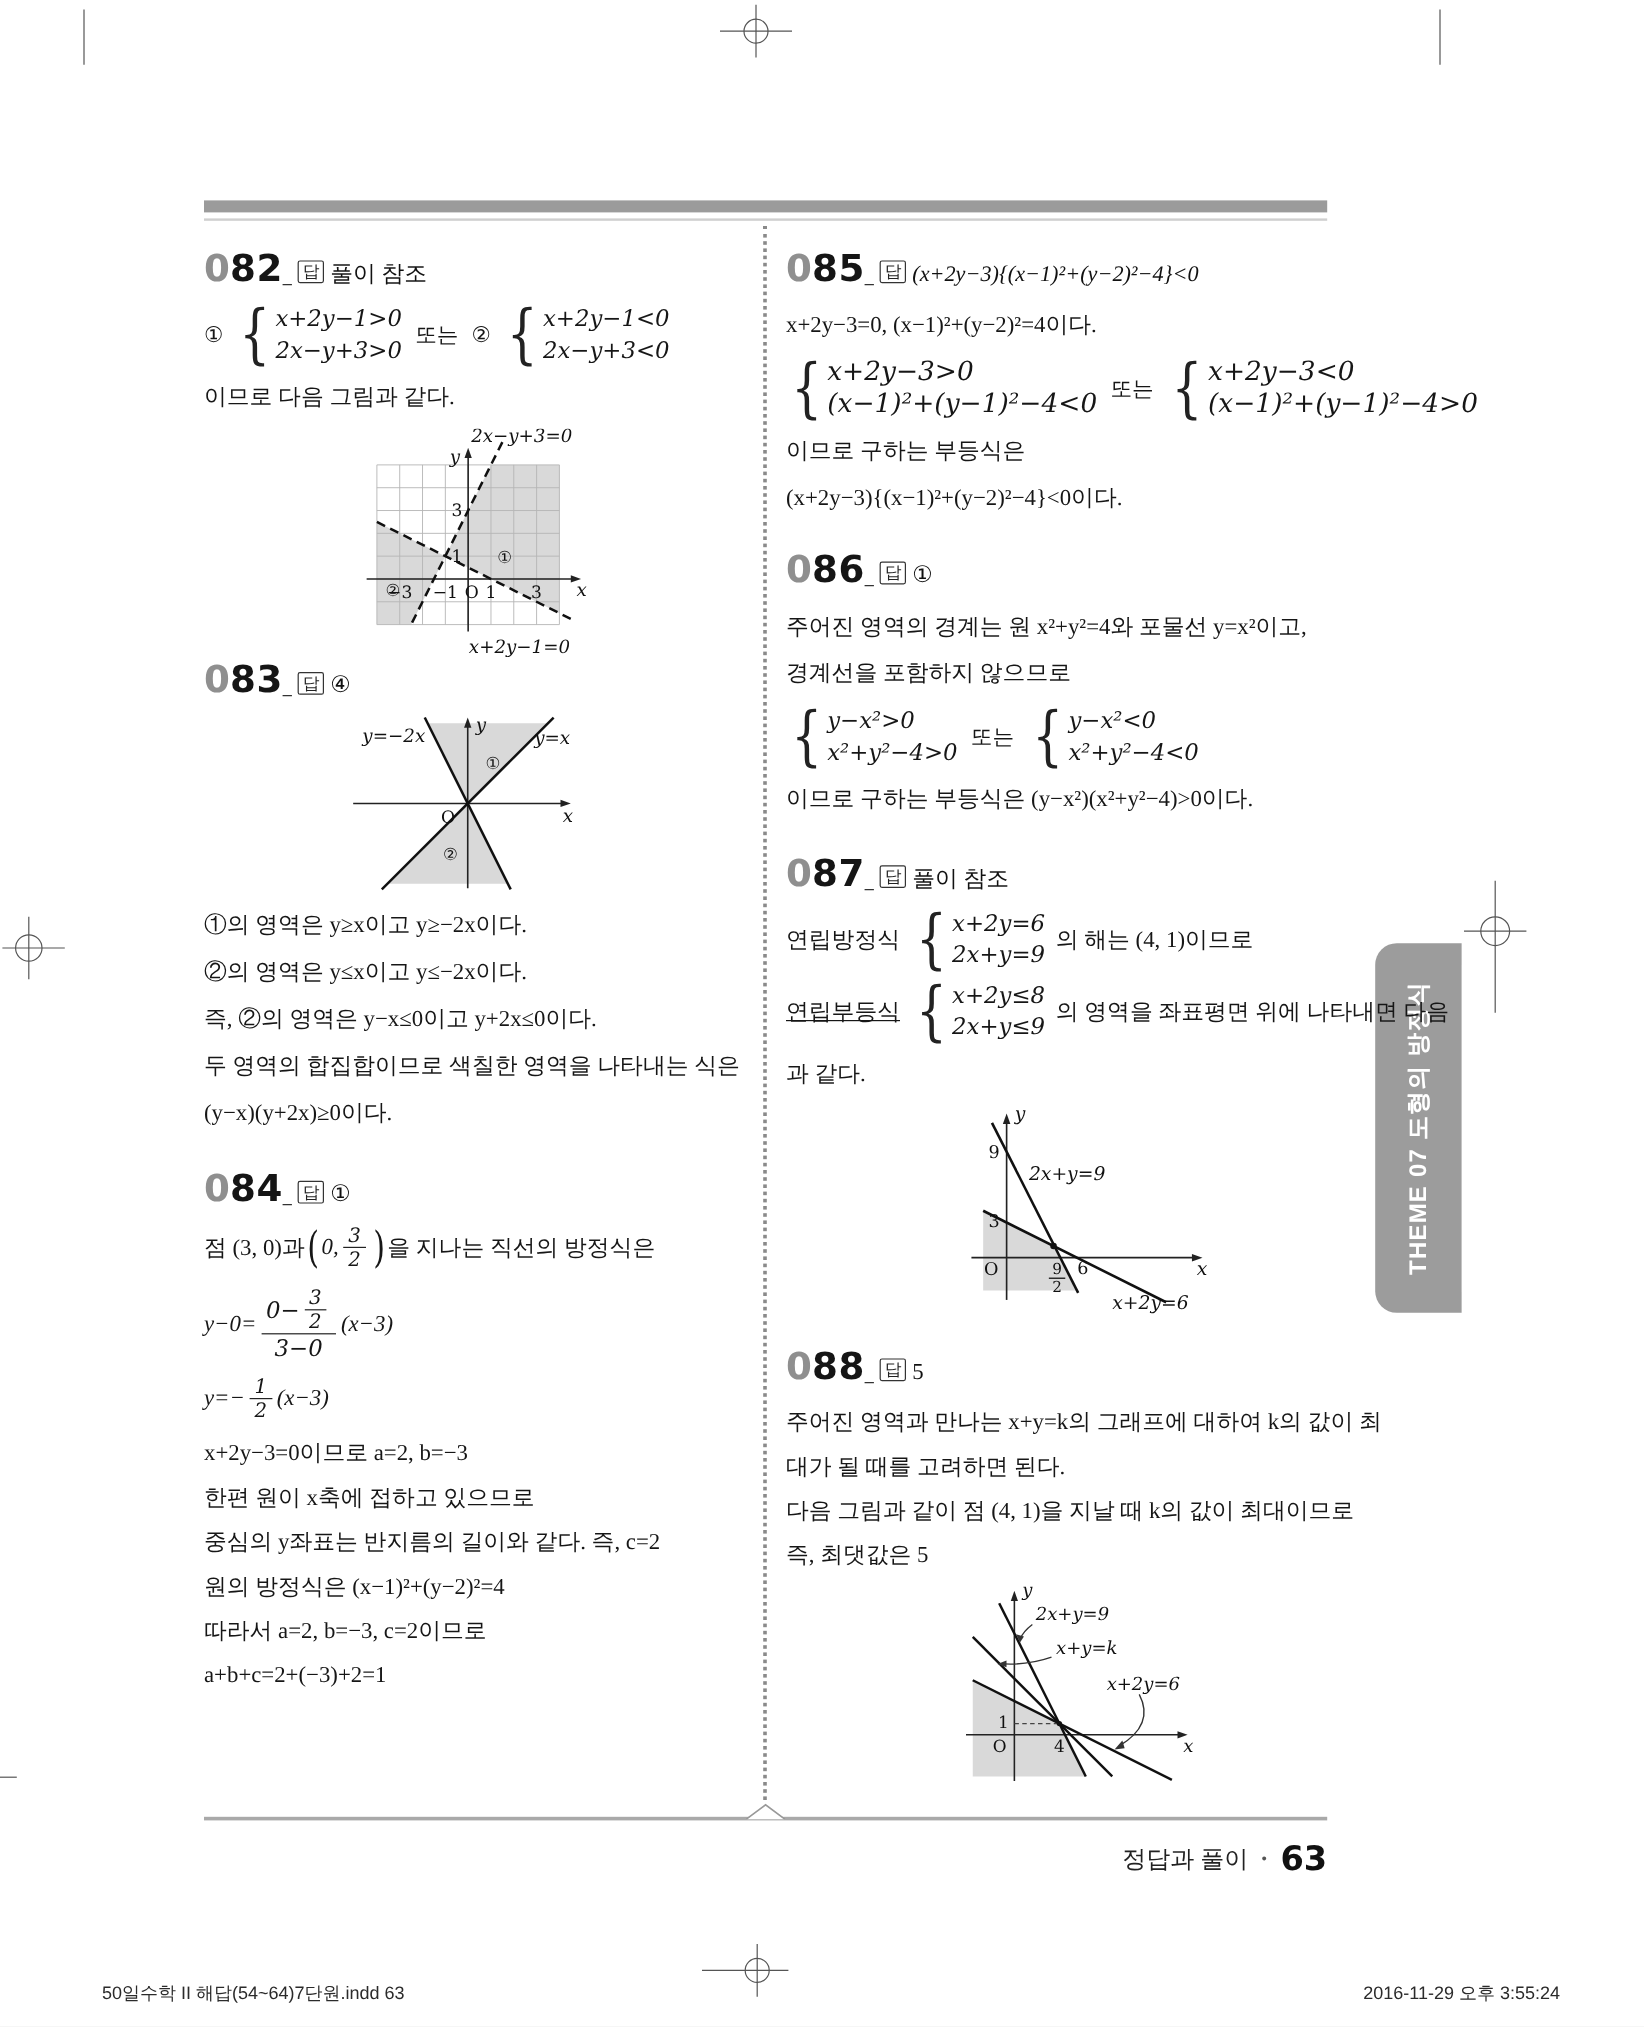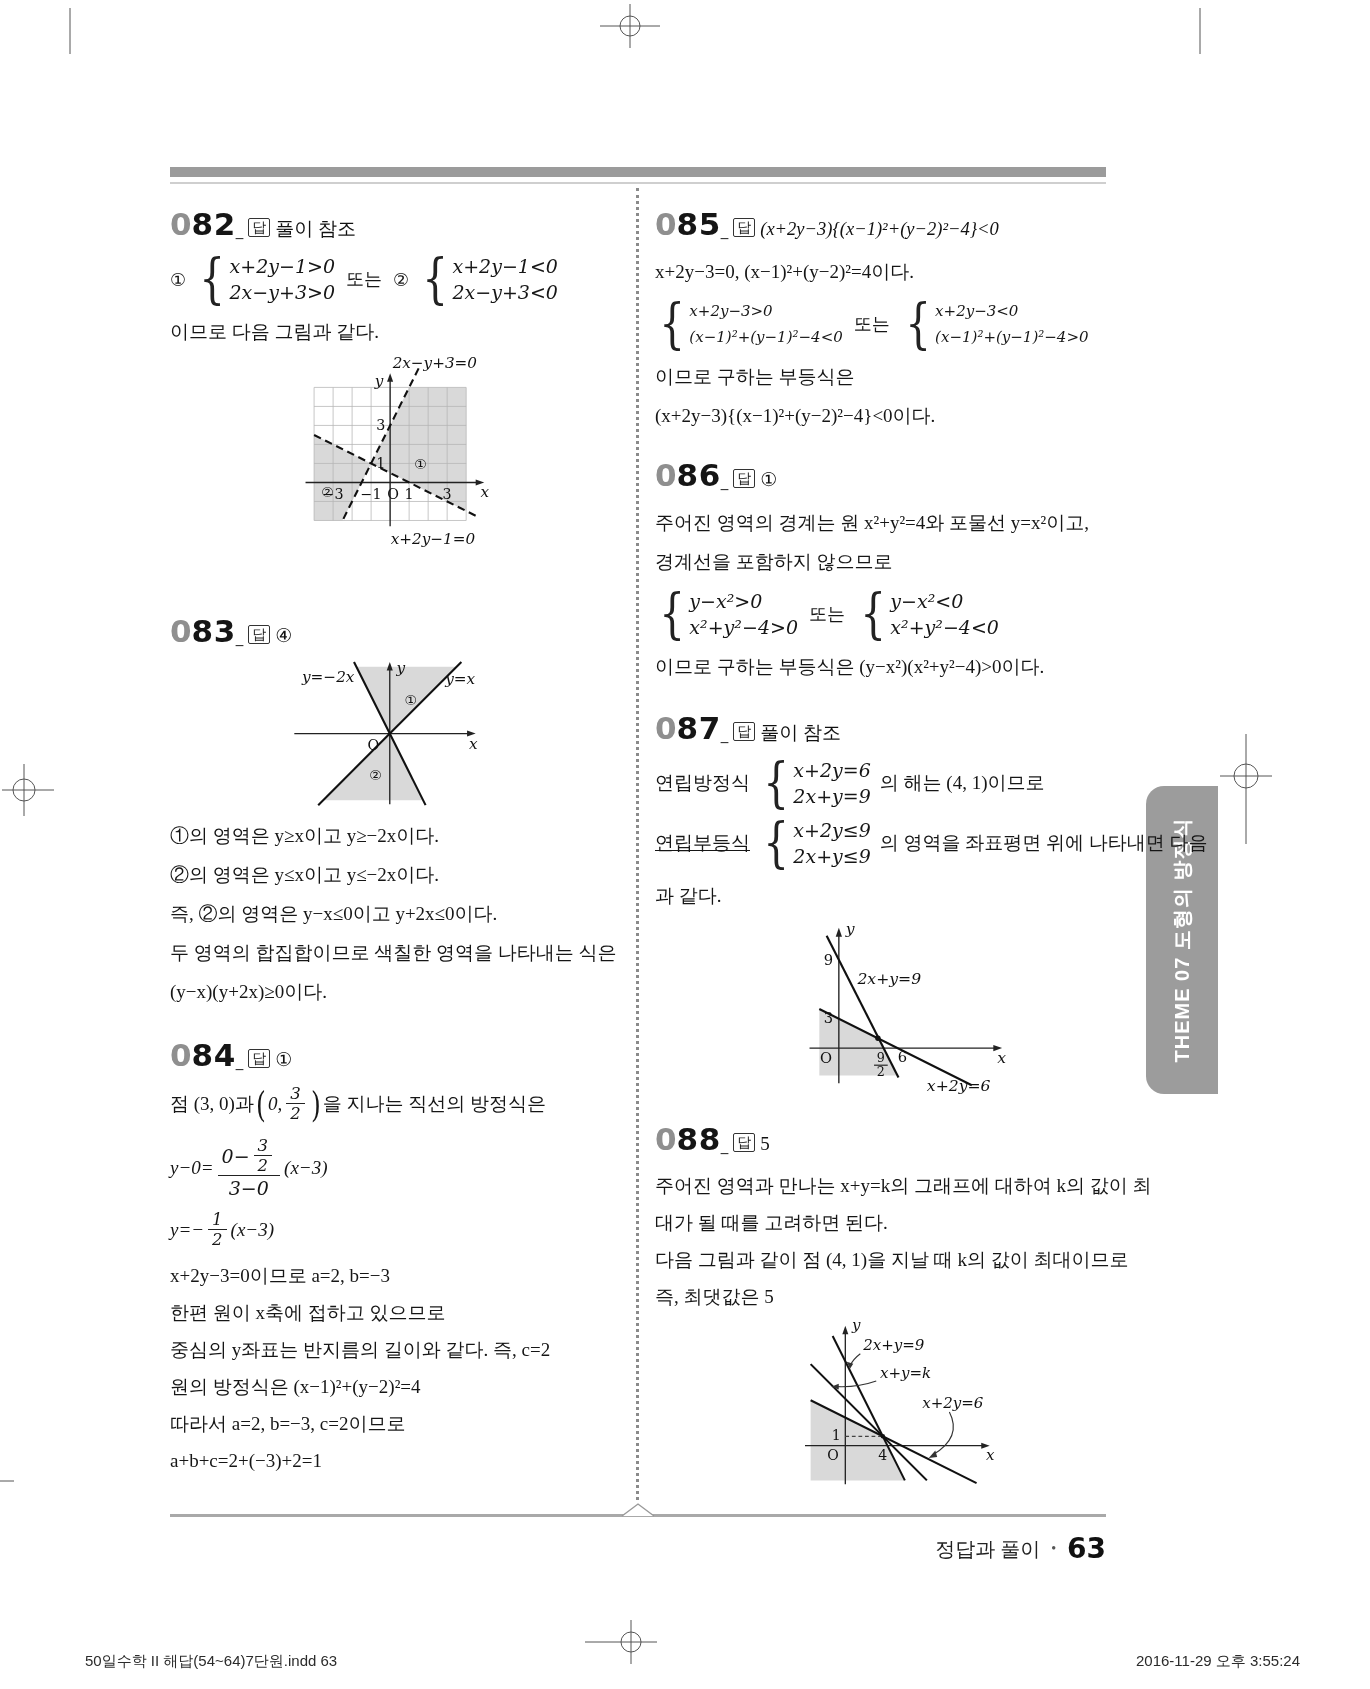--- a/index.html
+++ b/index.html
@@ -39,21 +39,21 @@
   .line.tight{line-height:37px;}
   .math{font-style:italic;}
   
   .syrow{display:flex;align-items:center;gap:9px;margin:6px 0;white-space:nowrap;}
   .circ{font-family:"DejaVu Sans",sans-serif;font-size:18px;}
   .brace{font-family:"DejaVu Serif",serif;font-size:54px;font-weight:300;line-height:54px;
          transform:scaleX(.75);display:inline-block;color:#222;}
   .system{display:inline-flex;align-items:center;}
   .syslines{display:inline-flex;flex-direction:column;}
   .sysline{font-size:19px;line-height:26px;font-style:italic;font-family:"DejaVu Serif",serif;}
-  .sysline.small{font-size:15px;}
+  .sysline.small{font-size:22px;}
   .orr{font-size:18px;margin:0 2px;}
   
   .eqrow{display:flex;align-items:center;font-size:19px;margin:7px 0;white-space:nowrap;}
   .fr{display:inline-flex;flex-direction:column;align-items:center;margin:0 4px;font-family:"DejaVu Serif",serif;font-style:italic;}
   .fr .fn{border-bottom:1.6px solid #222;padding:0 4px;display:flex;align-items:center;justify-content:center;}
   .fr .fd{padding:0 4px;}
   .fr.small{font-size:16.5px;line-height:19px;}
   .fr.big{font-size:19px;line-height:24px;}
   .bigp{font-family:"DejaVu Serif",serif;font-size:36px;font-weight:300;transform:scaleX(.7);display:inline-block;position:relative;top:1px;}
   
@@ -157,21 +157,21 @@
         <text x="85" y="149" text-anchor="middle">−1</text>
         <text x="125" y="149" text-anchor="middle">1</text>
         <text x="165" y="149" text-anchor="middle">3</text>
         <text x="102" y="149">O</text>
         <text class="gc" x="137" y="118" text-anchor="middle">①</text>
         <text class="gc" x="39" y="147" text-anchor="middle">②</text>
         <text class="gm" x="150" y="197" text-anchor="middle">x+2y−1=0</text>
       </svg>
     </section>
 
-    <section style="margin-top:64px;">
+    <section style="">
       <div class="heading">
         <span><span class="n0">0</span><span class="n1">83</span><span class="us">_</span></span>
         <span class="badge">답</span>
         <span class="ansr">④</span>
       </div>
 
       <svg class="g" viewBox="0 0 220 158" width="210" height="151" style="margin:8px 0 6px 110px;">
         <polygon class="shade" points="115,78 80,8 185,8"></polygon>
         <polygon class="shade" points="115,78 45,148 150,148"></polygon>
         <line class="axis" x1="15" y1="78" x2="199" y2="78"></line>
@@ -317,21 +317,21 @@
             <span class="sysline">2x+y=9</span>
           </span>
         </span>
         <span style="font-size:19px;">의 해는 (4, 1)이므로</span>
       </div>
       <div class="syrow">
         <span style="font-size:19px;text-decoration:underline;">연립부등식</span>
         <span class="system">
           <span class="brace">{</span>
           <span class="syslines">
-            <span class="sysline">x+2y≤9</span>
+            <span class="sysline">x+2y≤8</span>
             <span class="sysline">2x+y≤9</span>
           </span>
         </span>
         <span style="font-size:19px;">의 영역을 좌표평면 위에 나타내면 다음</span>
       </div>
       <div class="line">과 같다.</div>
 
       <svg class="g" viewBox="0 0 240 178" width="235" height="174" style="margin:6px 0 0 125px;">
         <polygon class="shade" points="40,90 100,120 119,158 40,158"></polygon>
         <line class="axis" x1="30" y1="130" x2="221" y2="130"></line>

